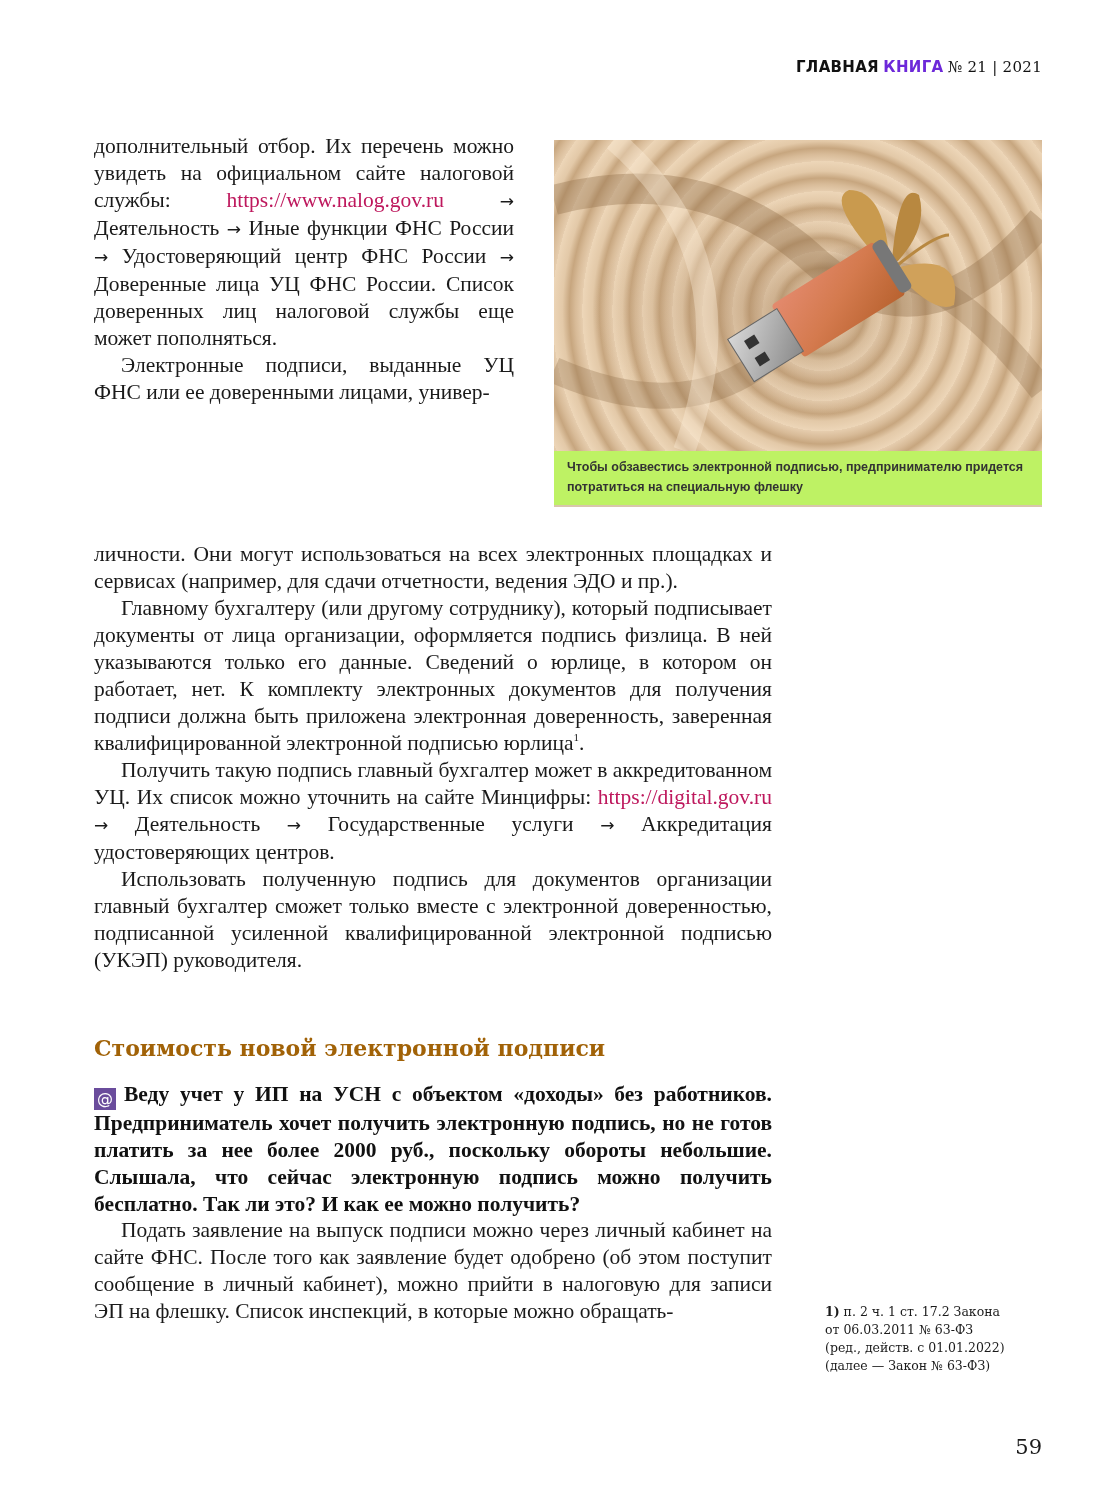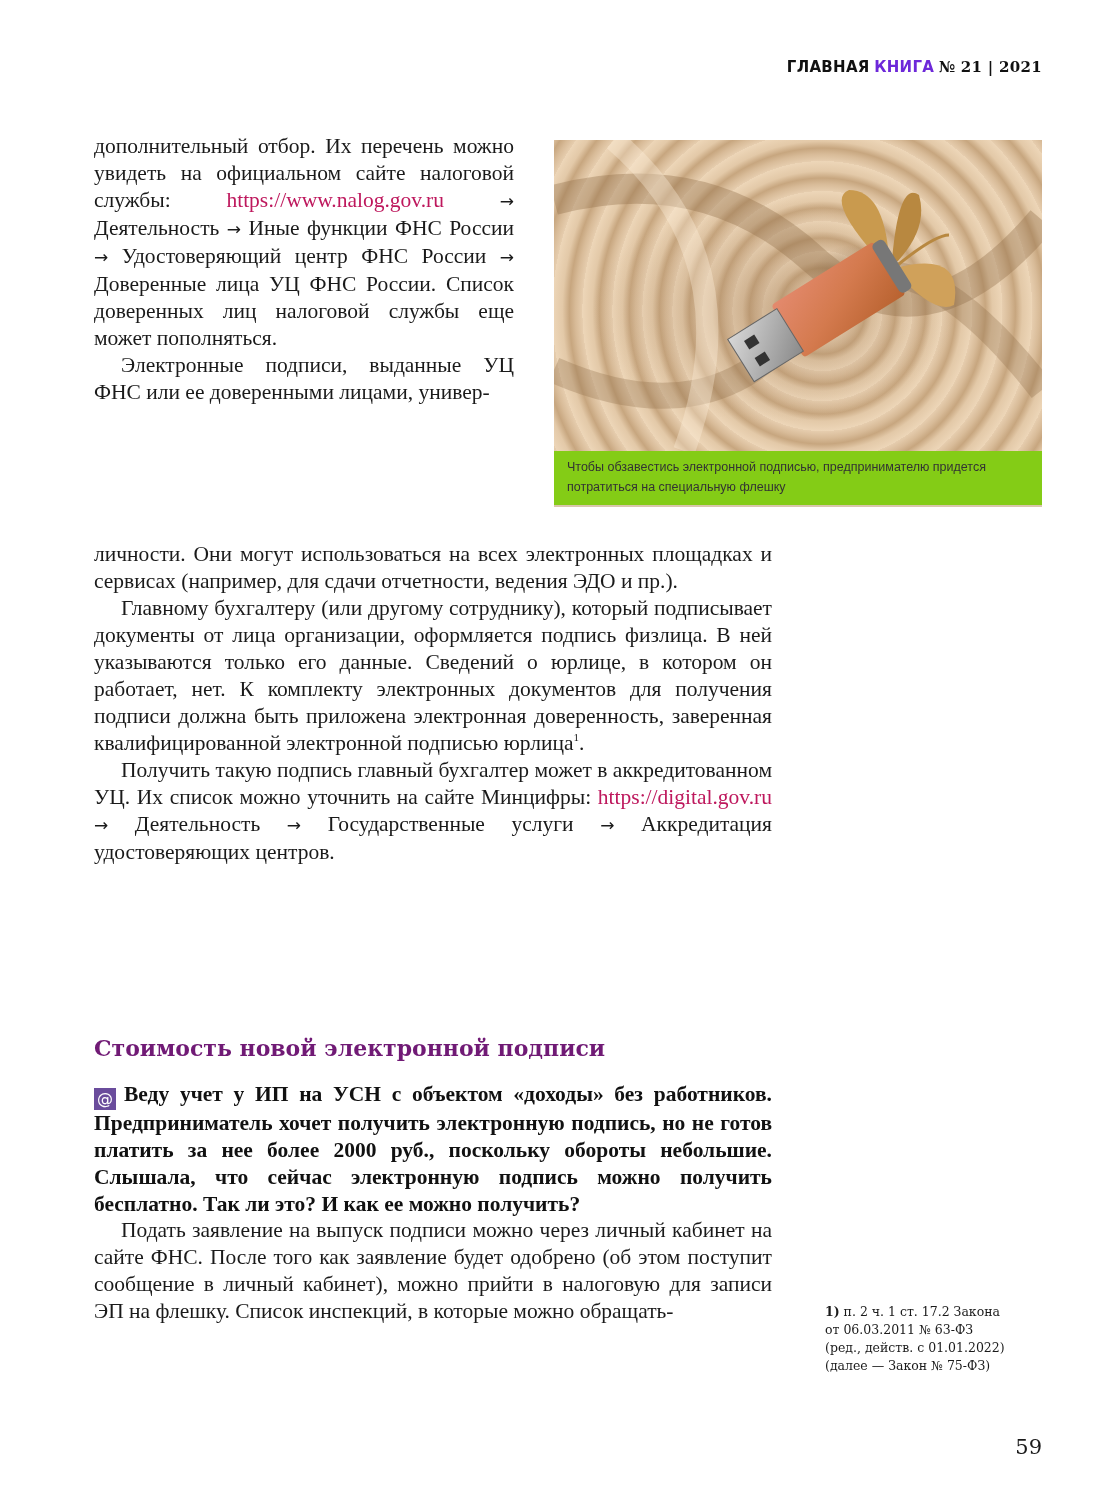--- a/index.html
+++ b/index.html
@@ -21,21 +21,21 @@
       right: 62px;
       font-family: "Liberation Sans", sans-serif;
       font-weight: bold;
       font-size: 15px;
       letter-spacing: 0.3px;
       color: #111;
       white-space: nowrap;
     }
     .header .brand-1 { font-family: "DejaVu Sans", sans-serif; font-weight: bold; text-align: center; }
     .header .brand-2 { font-family: "DejaVu Sans", sans-serif; font-weight: bold; color: #6d28d9; }
-    .header .issue { font-family: "DejaVu Serif", serif; font-weight: bold; }
+    .header .issue { font-family: "DejaVu Serif", serif; font-weight: normal; }
 
     .text {
       position: absolute;
       font-family: "Liberation Serif", serif;
       font-size: 21.5px;
       line-height: 27px;
       color: #1a1a1a;
       text-align: justify;
     }
     .col-narrow { left: 94px; width: 420px; }
@@ -61,38 +61,39 @@
       overflow: hidden;
       background:
         radial-gradient(ellipse 70px 50px at 62% 45%, rgba(120,90,60,0.55), rgba(0,0,0,0) 70%),
         radial-gradient(ellipse 260px 160px at 45% 55%, rgba(160,125,90,0.35), rgba(0,0,0,0) 70%),
         repeating-radial-gradient(circle at 55% 55%, #e6cdae 0px, #d8bb98 7px, #c7a67f 13px, #e3c9a8 20px, #edd6b8 30px),
         #dcc3a3;
     }
     .caption {
       width: 488px;
       height: 56px;
-      background: #84cc16;
+      background: #bef264;
       font-family: "Liberation Sans", sans-serif;
       font-size: 12.5px;
       line-height: 20px;
       color: #333;
       padding: 6px 12px 0 13px;
       box-sizing: border-box;
       border-bottom: 2px solid #d9c6ab;
+      font-weight: bold;
     }
 
     .section-title {
       position: absolute;
       left: 94px;
       top: 1035px;
       font-family: "DejaVu Serif", serif;
       font-weight: bold;
       font-size: 22px;
-      color: #701a75;
+      color: #a16207;
       margin: 0;
       white-space: nowrap;
     }
 
     .question {
       position: absolute;
       left: 94px;
       top: 1081px;
       width: 678px;
       font-family: "Liberation Serif", serif;
@@ -184,32 +185,33 @@
       </g>
     </svg>
   </div>
   <div class="caption">Чтобы обзавестись электронной подписью, предпринимателю придется потратиться на специальную флешку</div>
 </div>
 
 <div class="text col-wide" style="top:541px;">
   <p class="p">личности. Они могут использоваться на всех электронных площадках и сервисах (например, для сдачи отчетности, ведения ЭДО и пр.).</p>
   <p class="p indent"><span>Главному бухгалтеру (или другому сотруднику), который подписывает документы от лица организации, оформляется подпись физлица. В ней указываются только его данные. Сведений о юрлице, в котором он работает, нет. К комплекту электронных документов для получения подписи должна быть приложена электронная доверенность, заверенная квалифицированной электронной подписью юрлица</span><sup class="fn">1</sup><span>.</span></p>
   <p class="p indent"><span>Получить такую подпись главный бухгалтер может в аккредитованном УЦ. Их список можно уточнить на сайте Минцифры: </span><span class="link">https://digital.gov.ru</span> <span class="arrow">→</span><span> Деятельность </span><span class="arrow">→</span><span> Государственные услуги </span><span class="arrow">→</span><span> Аккредитация удостоверяющих центров.</span></p>
+  <p class="p indent">Использовать полученную подпись для документов организации главный бухгалтер сможет только вместе с электронной доверенностью, подписанной усиленной квалифицированной электронной подписью (УКЭП) руководителя.</p>
 </div>
 
 <h2 class="section-title">Стоимость новой электронной подписи</h2>
 
 <div class="question">
   <span class="at-badge">@</span><span>Веду учет у ИП на УСН с объектом «доходы» без работников. Предприниматель хочет получить электронную подпись, но не готов платить за нее более 2000 руб., поскольку обороты небольшие. Слышала, что сейчас электронную подпись можно получить бесплатно. Так ли это? И как ее можно получить?</span>
 </div>
 
 <div class="text col-wide" style="top:1217px;">
   <p class="p indent">Подать заявление на выпуск подписи можно через личный кабинет на сайте ФНС. После того как заявление будет одобрено (об этом поступит сообщение в личный кабинет), можно прийти в налоговую для записи ЭП на флешку. Список инспекций, в которые можно обращать-</p>
 </div>
 
 <div class="footnote">
   <div><b>1)</b><span> п. 2 ч. 1 ст. 17.2 Закона</span></div>
   <div>от 06.03.2011 № 63-ФЗ</div>
   <div>(ред., действ. с 01.01.2022)</div>
-  <div>(далее — Закон № 75-ФЗ)</div>
+  <div>(далее — Закон № 63-ФЗ)</div>
 </div>
 
 <div class="page-number">59</div>
 
 </body></html>

